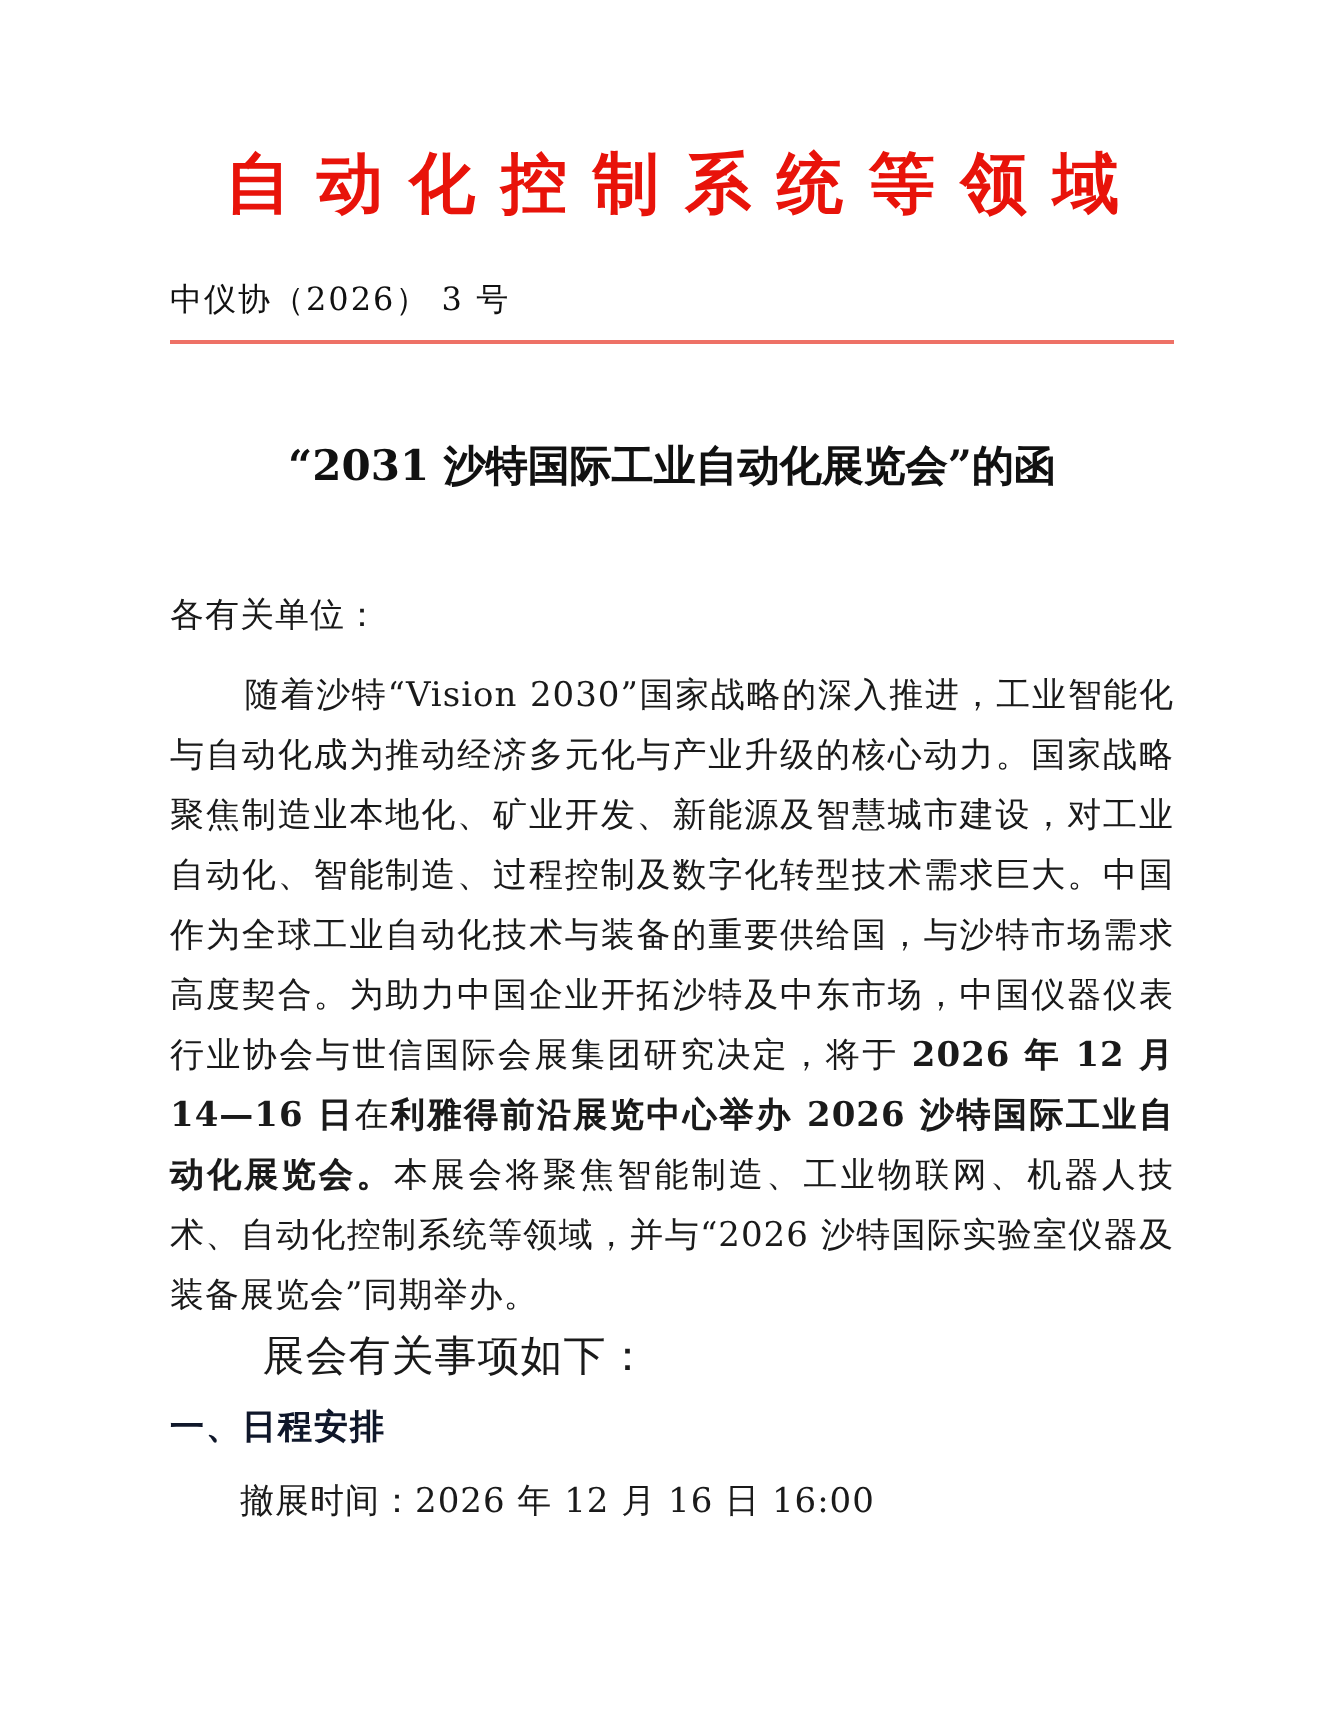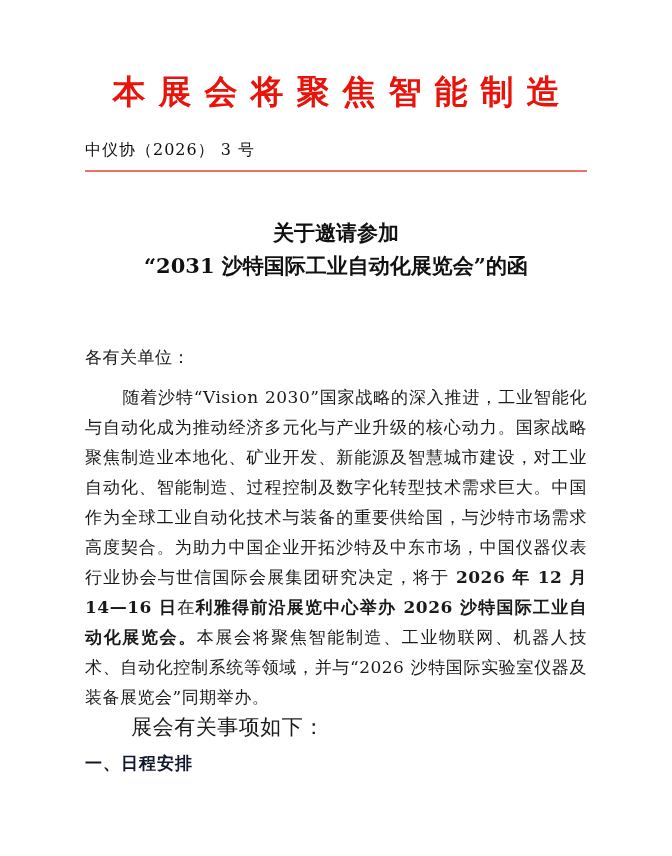--- a/index.html
+++ b/index.html
@@ -47,21 +47,21 @@
     margin: 44px 0 0 0;
     text-align: center;
     font-size: 21px;
     font-weight: bold;
     line-height: 33px;
     color: #111111;
   }
   .title-line { display: block; }
   
   .salutation {
-    margin-top: 60px;
+    margin-top: 44px;
     font-size: 17px;
     line-height: 30px;
     letter-spacing: 0.5px;
   }
   .body-paragraph {
     margin: 10px 0 0 0;
     font-size: 17px;
     line-height: 30px;
     letter-spacing: 0.5px;
     text-align: justify;
@@ -91,36 +91,36 @@
     letter-spacing: 0.5px;
     padding-left: 35px;
   }
 </style>
 </head>
 <body>
 
 <div class="page">
 
   <div class="letterhead">
-    <div class="org-name">本展会将聚焦智能制造</div>
+    <div class="org-name">自动化控制系统等领域</div>
     <div class="doc-number">中仪协（2026） 3 号</div>
     <div class="red-divider"></div>
   </div>
 
   <h1 class="doc-title">
-    <span class="title-line">关于邀请参加</span>
     <span class="title-line">“2031 沙特国际工业自动化展览会”的函</span>
   </h1>
 
   <div class="salutation">各有关单位：</div>
 
   <p class="body-paragraph">
     <span>随着沙特“Vision 2030”国家战略的深入推进，工业智能化与自动化成为推动经济多元化与产业升级的核心动力。国家战略聚焦制造业本地化、矿业开发、新能源及智慧城市建设，对工业自动化、智能制造、过程控制及数字化转型技术需求巨大。中国作为全球工业自动化技术与装备的重要供给国，与沙特市场需求高度契合。为助力中国企业开拓沙特及中东市场，中国仪器仪表行业协会与世信国际会展集团研究决定，将于 </span><span class="bold">2026 年 12 月 14—16 日</span><span>在</span><span class="bold">利雅得前沿展览中心举办 2026 沙特国际工业自动化展览会。</span><span>本展会将聚焦智能制造、工业物联网、机器人技术、自动化控制系统等领域，并与“2026 沙特国际实验室仪器及装备展览会”同期举办。</span>
   </p>
 
   <p class="intro-line">展会有关事项如下：</p>
 
   <div class="section-heading">一、日程安排</div>
 
   <div class="schedule-list">
+    <div class="schedule-item">撤展时间：2026 年 12 月 16 日 16:00</div>
   </div>
 
 </div>
 
 </body></html>

